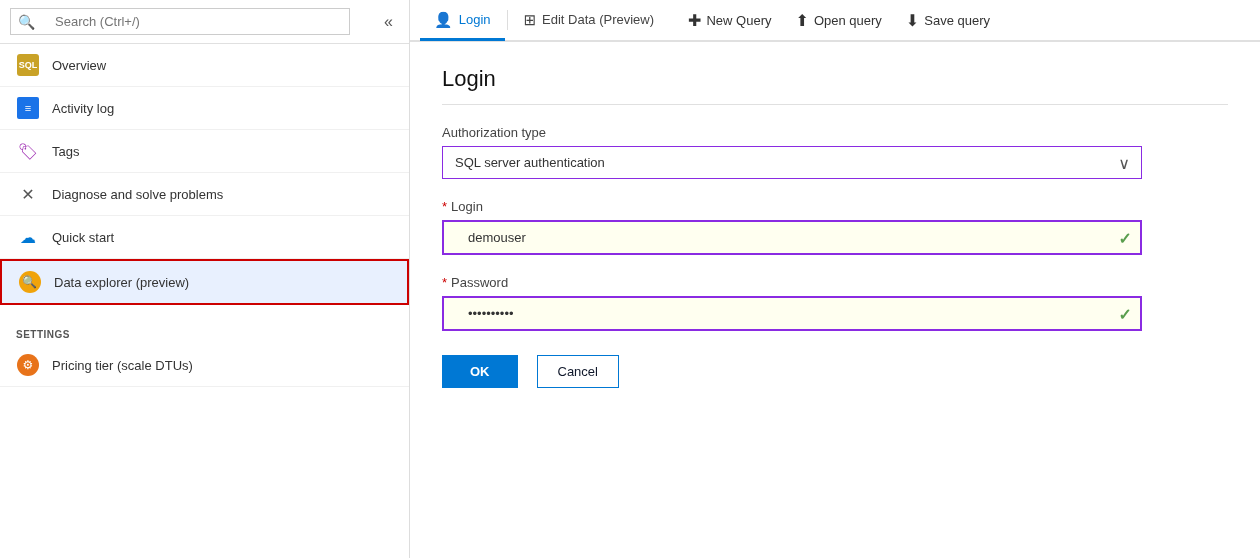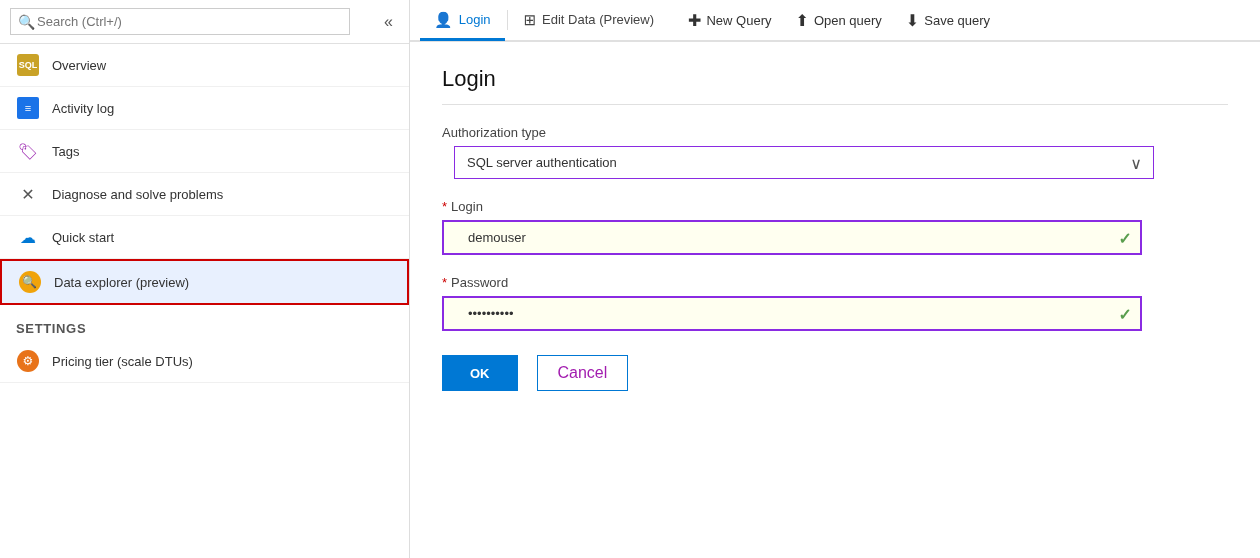--- a/index.html
+++ b/index.html
@@ -19,21 +19,21 @@
       padding: 8px 10px;
       border-bottom: 1px solid #e0e0e0;
       display: flex;
       align-items: center;
       gap: 8px;
       position: relative;
     }
     .search-input {
       width: 340px;
       border: 1px solid #ccc;
-      padding: 5px 10px 5px 26px;
+      padding: 5px 10px 5px 44px;
       font-size: 13px;
       color: #999;
       outline: none;
       background: #fff;
     }
     .search-icon-wrap {
       position: absolute;
       left: 18px;
       color: #999;
       font-size: 14px;
@@ -69,22 +69,22 @@
     }
     .nav-icon {
       width: 24px;
       height: 22px;
       display: flex;
       align-items: center;
       justify-content: center;
       flex-shrink: 0;
     }
     .section-header {
-      padding: 16px 16px 4px 16px;
-      font-size: 13px;
+      padding: 24px 16px 4px 16px;
+      font-size: 10px;
       font-weight: 700;
       color: #555;
       letter-spacing: 0.05em;
       text-transform: uppercase;
     }
 
     
     .main-area {
       flex: 1;
       display: flex;
@@ -160,21 +160,20 @@
       font-size: 13px;
       color: #444;
       margin-bottom: 6px;
       display: block;
       margin-top: 12px;
     }
     .required-star { color: #c00; margin-right: 4px; }
     .form-select-wrap {
       position: relative;
       width: 700px;
-      margin-left: 12px;
     }
     .form-select {
       width: 100%;
       border: 1px solid #8a2be2;
       padding: 8px 12px;
       font-size: 13px;
       background: #fff;
       appearance: none;
       cursor: pointer;
       color: #333;
@@ -221,24 +220,24 @@
       background: #0078d4;
       color: #fff;
       border: none;
       padding: 8px 28px;
       font-size: 13px;
       cursor: pointer;
       font-weight: 600;
     }
     .btn-cancel {
       background: #fff;
-      color: #a21caf;
+      color: #0f172a;
       border: 1px solid #0078d4;
       padding: 8px 20px;
-      font-size: 16px;
+      font-size: 13px;
       cursor: pointer;
     }
 
     
     .icon-sql { background: #c9a227; border-radius: 3px; color: #fff; font-size: 9px; font-weight: bold; display:flex; align-items:center; justify-content:center; width:22px; height:22px; }
     .icon-log { background: #1a73e8; border-radius: 2px; color: #fff; font-size: 11px; display:flex; align-items:center; justify-content:center; width:22px; height:22px; }
     .icon-tag { color: #9c27b0; font-size: 16px; }
     .icon-wrench { color: #555; font-size: 16px; }
     .icon-cloud { color: #0078d4; font-size: 16px; }
     .icon-explorer { background: #f0a30a; border-radius: 50%; color: #fff; font-size: 12px; display:flex; align-items:center; justify-content:center; width:22px; height:22px; }

